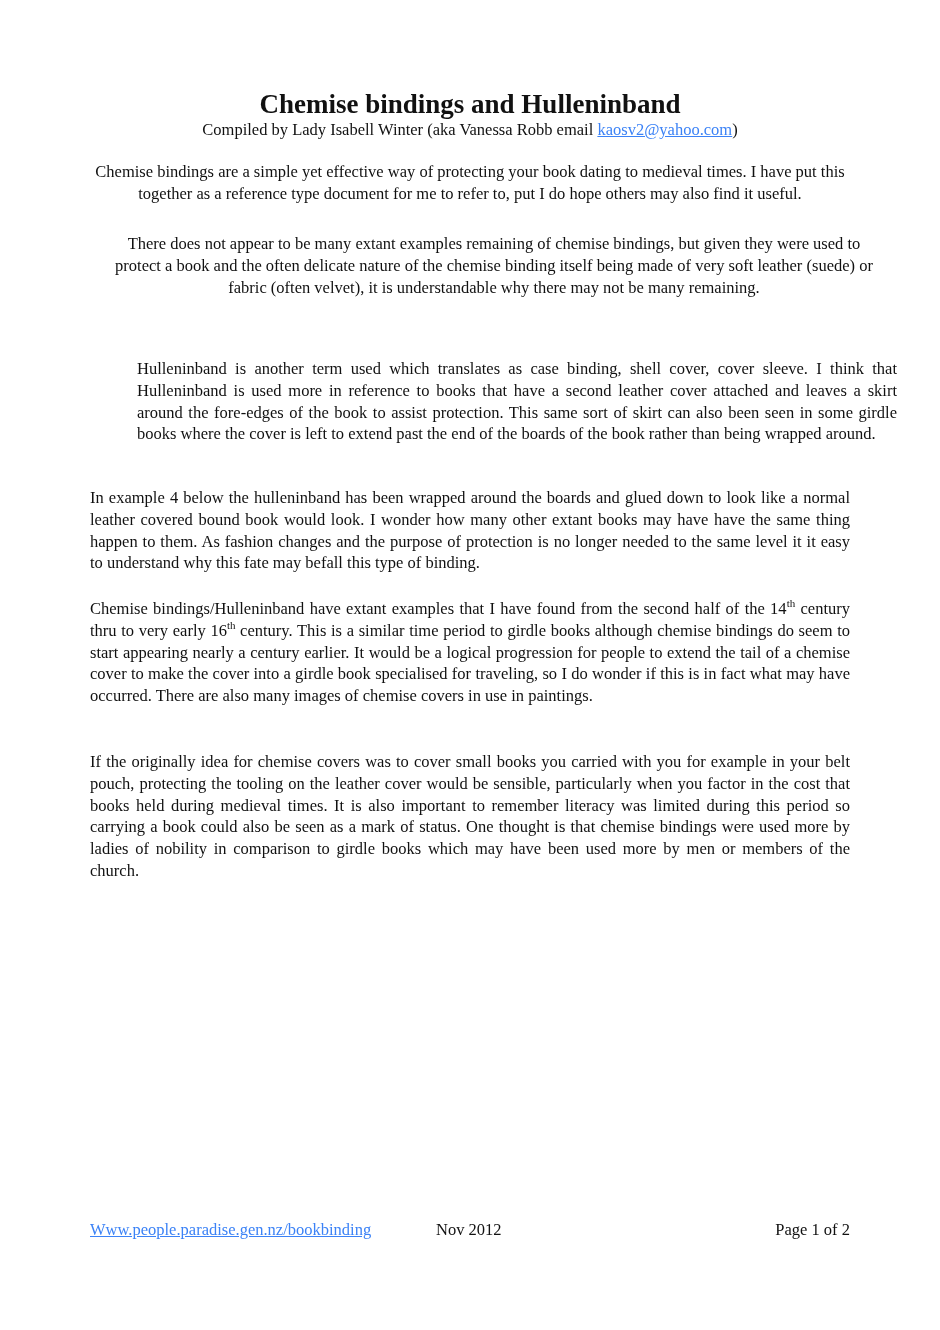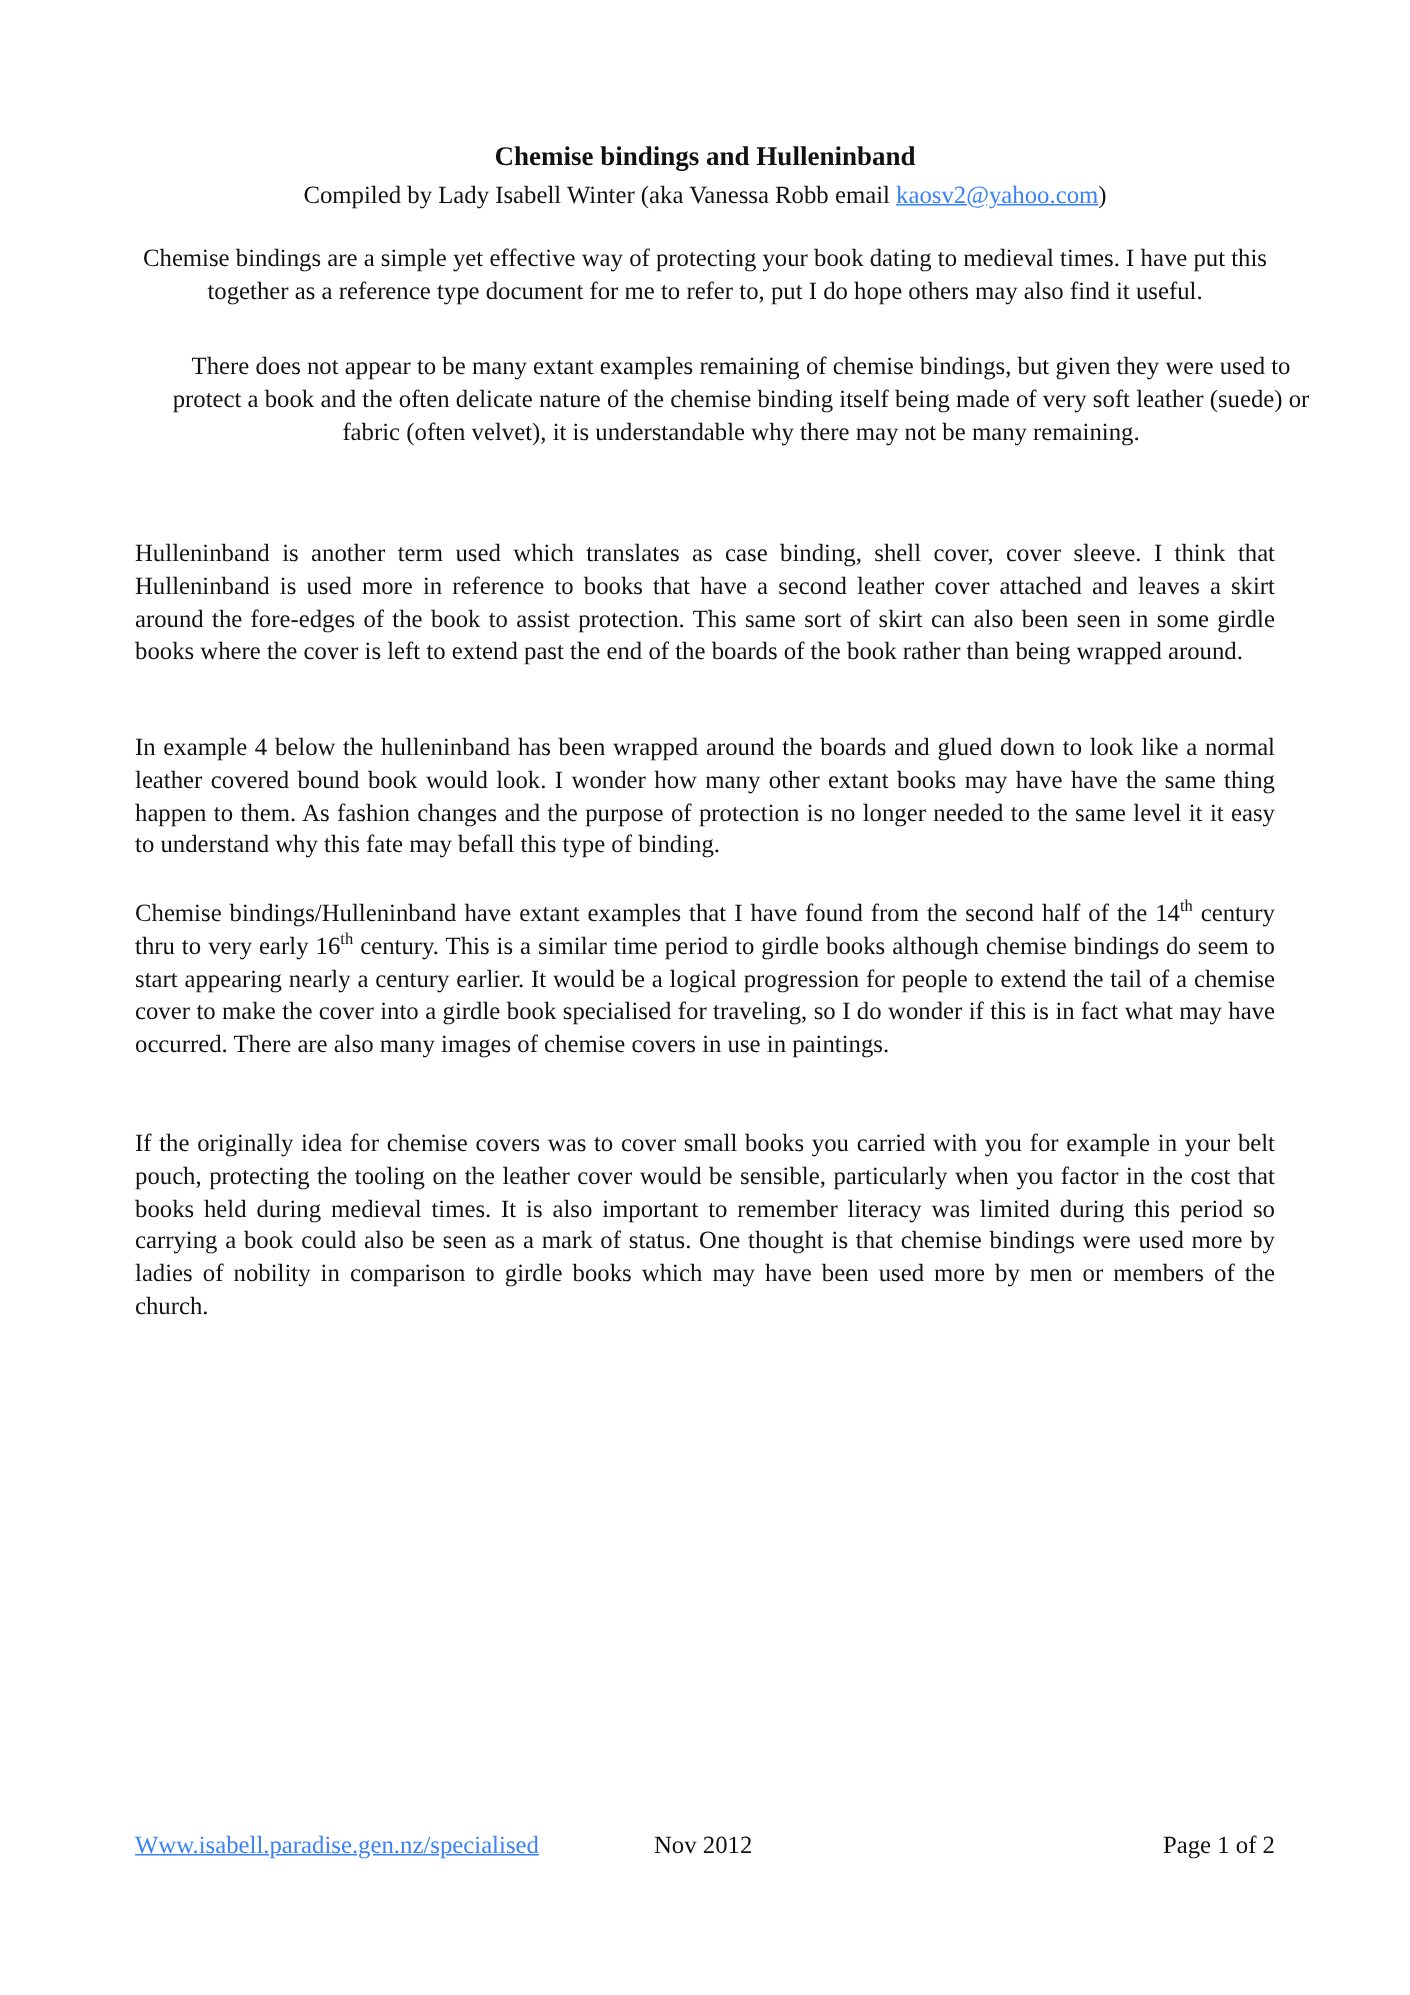--- a/index.html
+++ b/index.html
@@ -1,20 +1,20 @@
 <!DOCTYPE html>
 <html><head>
 <meta charset="utf-8">
 <style>
   html, body { margin: 0; padding: 0; background: #ffffff; }
   body { width: 940px; height: 1330px; position: relative; overflow: hidden;
          font-family: "Liberation Serif", "DejaVu Serif", serif; color: #111; }
   .page { position: absolute; left: 0; top: 0; width: 940px; height: 1330px; background: #fff; }
   .title { position: absolute; top: 90px; left: 0; width: 940px; text-align: center;
-           font-size: 18px; font-weight: bold; line-height: 28px; }
+           font-size: 27px; font-weight: bold; line-height: 28px; }
   .subtitle { position: absolute; top: 119px; left: 0; width: 940px; text-align: center;
               font-size: 16.5px; line-height: 22px; }
   a.link { color: #3b82f6; text-decoration: underline; }
   .body { position: absolute; left: 90px; width: 760px; }
   p.para { margin: 0; font-size: 16.5px; line-height: 21.8px; text-align: justify; }
   p.para.left { text-align: center; }
   sup { font-size: 11px; line-height: 0; vertical-align: 7px; }
   .footer { position: absolute; top: 1219px; left: 90px; width: 760px; height: 22px;
             font-size: 16.5px; line-height: 22px; }
   .footer .url { position: absolute; left: 0; top: 0; }
@@ -31,35 +31,35 @@
   <div class="subtitle"><span>Compiled by Lady Isabell Winter (aka Vanessa Robb email </span><a class="link">kaosv2@yahoo.com</a><span>)</span></div>
 
   <div class="body" style="top:161px;">
     <p class="para left">Chemise bindings are a simple yet effective way of protecting your book dating to medieval times. I have put this together as a reference type document for me to refer to, put I do hope others may also find it useful.</p>
   </div>
 
   <div class="body" style="top:233px;margin-left:24px;">
     <p class="para left">There does not appear to be many extant examples remaining of chemise bindings, but given they were used to protect a book and the often delicate nature of the chemise binding itself being made of very soft leather (suede) or fabric (often velvet), it is understandable why there may not be many remaining.</p>
   </div>
 
-  <div class="body" style="top:358px;">
+  <div class="body" style="top:358px;margin-left:47px;">
     <p class="para">Hulleninband is another term used which translates as case binding, shell cover, cover sleeve.  I think that Hulleninband is used more in reference to books that have a second leather cover attached and leaves a skirt around the fore-edges of the book to assist protection.  This same sort of skirt can also been seen in some girdle books where the cover is left to extend past the end of the boards of the book rather than being wrapped around.</p>
   </div>
 
   <div class="body" style="top:487px;">
     <p class="para">In example 4 below the hulleninband has been wrapped around the boards and glued down to look like a normal leather covered bound book would look.  I wonder how many other extant books may have have the same thing happen to them.  As fashion changes and the purpose of protection is no longer needed to the same level it it easy to understand why this fate may befall this type of binding.</p>
   </div>
 
   <div class="body" style="top:598px;">
     <p class="para"><span>Chemise bindings/Hulleninband have extant examples that I have found from the second half of the 14</span><sup>th</sup><span> century thru to very early 16</span><sup>th</sup><span> century.  This is a similar time period to girdle books although chemise bindings do seem to start appearing nearly a century earlier.  It would be a logical progression for people to extend the tail of a chemise cover to make the cover into a girdle book specialised for traveling, so I do wonder if this is in fact what may have occurred.  There are also many images of chemise covers in use in paintings.</span></p>
   </div>
 
   <div class="body" style="top:751px;">
     <p class="para">If the originally idea for chemise covers was to cover small books you carried with you for example in your belt pouch, protecting the tooling on the leather cover would be sensible, particularly when you factor in the cost that books held during medieval times.  It is also important to remember literacy was limited during this period so carrying a book could also be seen as a mark of status. One thought is that chemise bindings were used more by ladies of nobility in comparison to girdle books which may have been used more by men or members of the church.</p>
   </div>
 
   <div class="footer">
-    <a class="link url">Www.isabell.paradise.gen.nz/specialised</a>
+    <a class="link url">Www.people.paradise.gen.nz/bookbinding</a>
     <span class="date">Nov 2012</span>
     <span class="pageno">Page 1 of 2</span>
   </div>
 
 </div>
 
 </body></html>

